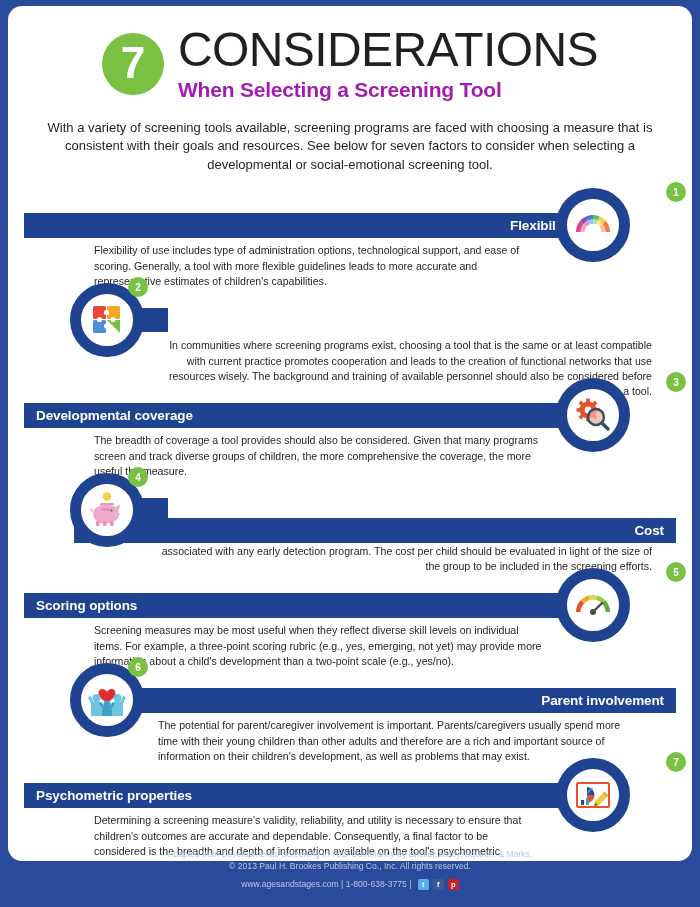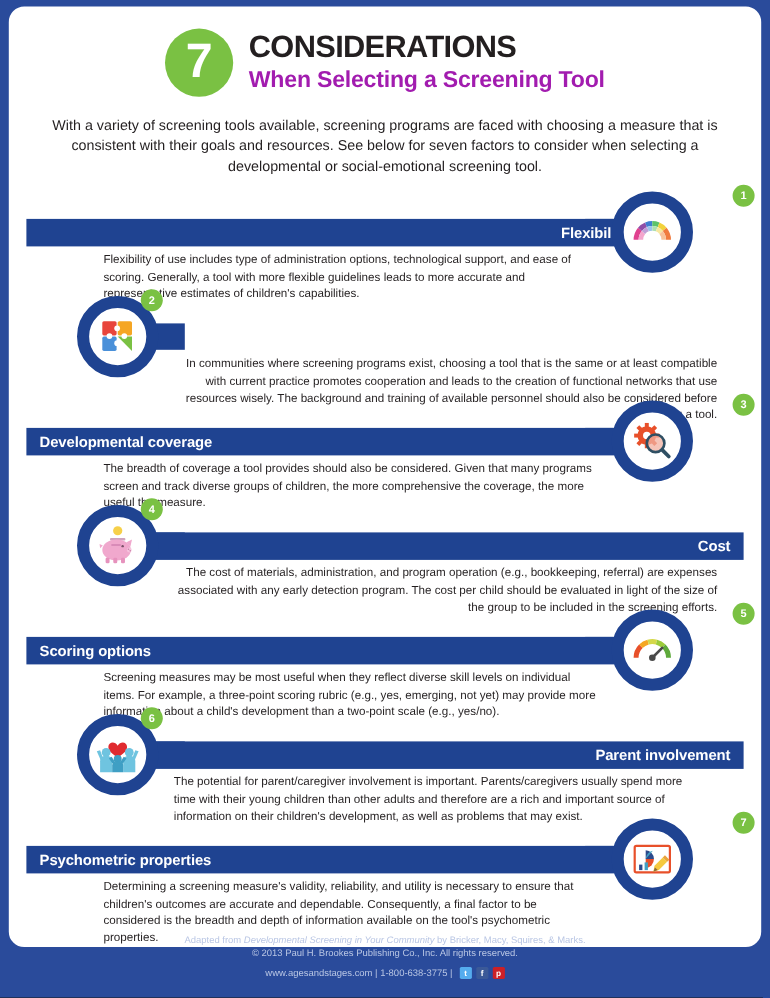--- a/index.html
+++ b/index.html
@@ -38,21 +38,21 @@
     background: #7ac143;
     display: flex; align-items: center; justify-content: center;
     color: #ffffff;
     font-size: 44px; font-weight: bold;
     line-height: 1;
     padding-bottom: 3px;
     flex: none;
   }
   .title-wrap { text-align: left; }
   .title-main {
-    font-size: 28px; font-weight: bold; color: #231f20;
+    font-size: 48px; font-weight: normal; color: #231f20;
     letter-spacing: -0.6px; line-height: 1.0;
   }
   .title-sub {
     font-size: 21px; font-weight: bold; color: #a21caf;
     letter-spacing: -0.2px; margin-top: 4px;
   }
   .intro {
     margin: 13px 26px 0 26px;
     text-align: center;
     font-size: 13px;
@@ -240,21 +240,21 @@
             <circle cx="25" cy="24" r="8" fill="#f2b0a0" fill-opacity="0.75" stroke="#2f4f63" stroke-width="2.4"></circle>
             <line x1="31" y1="30" x2="37" y2="36" stroke="#2f4f63" stroke-width="3.4" stroke-linecap="round"></line>
           </svg>
         </div>
         <div class="num-badge">3</div>
         <div class="body-text" style="text-align:left; left:86px; right:150px;">The breadth of coverage a tool provides should also be considered. Given that many programs screen and track diverse groups of children, the more comprehensive the coverage, the more useful the measure.</div>
       </div>
 
       <div class="row left">
         <div class="connector"></div>
-        <div class="bar" style="justify-content:flex-end; padding-right:12px;">
+        <div class="bar" style="justify-content:flex-end; padding-right:12px;margin-top:20px;">
           <span class="bar-label">Cost</span>
         </div>
         <div class="medallion">
           <svg class="icon-svg" viewBox="0 0 44 44">
             <circle cx="22" cy="8.5" r="4.2" fill="#f6d049"></circle>
             <rect x="15" y="15" width="14" height="2.4" rx="1" fill="#cfa3bd"></rect>
             <ellipse cx="21" cy="26" rx="13" ry="9.5" fill="#f0a8cd"></ellipse>
             <path d="M30 19 L35 16.5 L33.5 23 Z" fill="#f0a8cd"></path>
             <rect x="11" y="33" width="3.6" height="5" rx="1.2" fill="#e692bd"></rect>
             <rect x="18" y="33" width="3.6" height="5" rx="1.2" fill="#e692bd"></rect>

